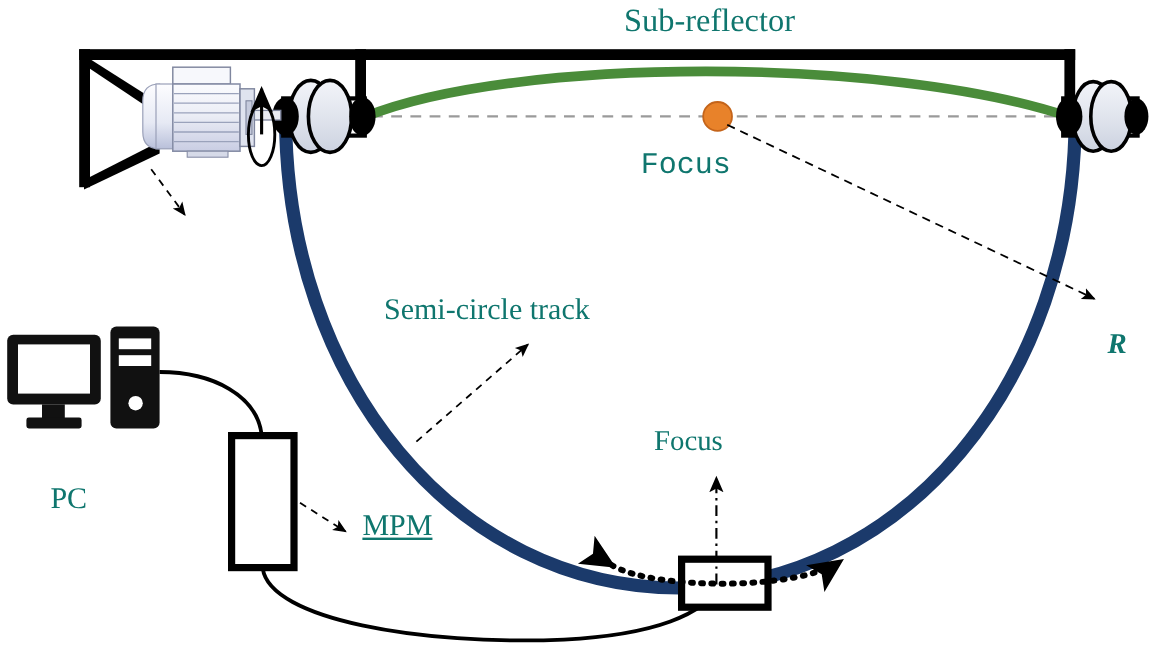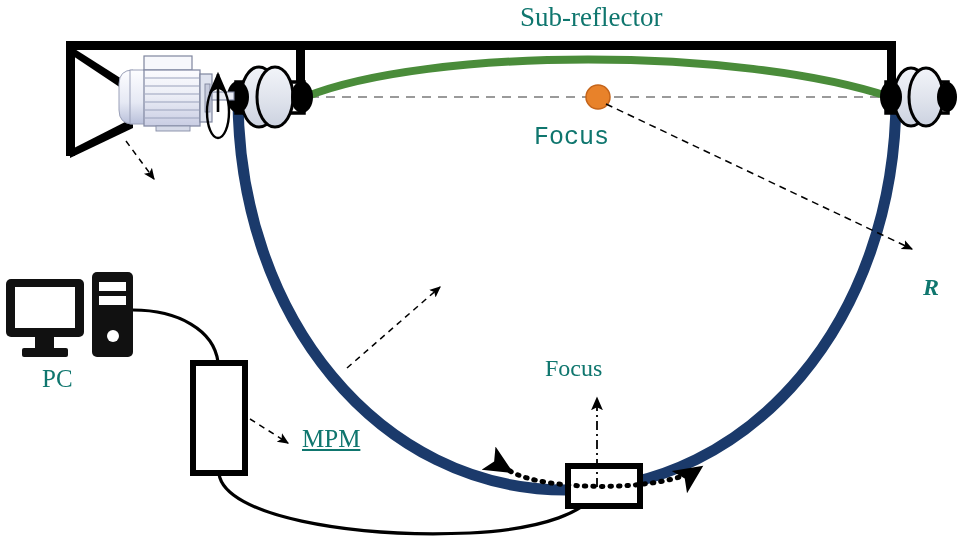--- a/index.html
+++ b/index.html
@@ -151,23 +151,24 @@
 
     <line x1="126" y1="141" x2="154" y2="179" stroke="#000" stroke-width="1.5" stroke-dasharray="6,5" marker-end="url(#ah-sm)"></line>
 
     <line x1="250" y1="419" x2="288" y2="443" stroke="#000" stroke-width="1.5" stroke-dasharray="6,5" marker-end="url(#ah-sm)"></line>
   </svg>
 
   <div class="lbl lbl-sub" style="left:520px; top:2px;">Sub-reflector</div>
 
   <div class="lbl lbl-focus" style="left:534px; top:123px;font-family:Liberation Mono, monospace;">Focus</div>
 
+  <div class="lbl lbl-track" style="left:320px; top:245px;">Semi-circle track</div>
 
 
-  <div class="lbl lbl-pc" style="left:42px; top:365px;font-family:Liberation Serif, serif;">PC</div>
+  <div class="lbl lbl-pc" style="left:42px; top:402px;font-family:Liberation Serif, serif;">PC</div>
 
   <div class="lbl lbl-mpm" style="left:302px; top:425px;text-decoration:underline;">MPM</div>
 
   <div class="lbl lbl-probe" style="left:545px; top:355px;">Focus</div>
 
   <div class="lbl lbl-r" style="left:923px; top:274px;">R</div>
 
 </div>
 
 </body></html>

